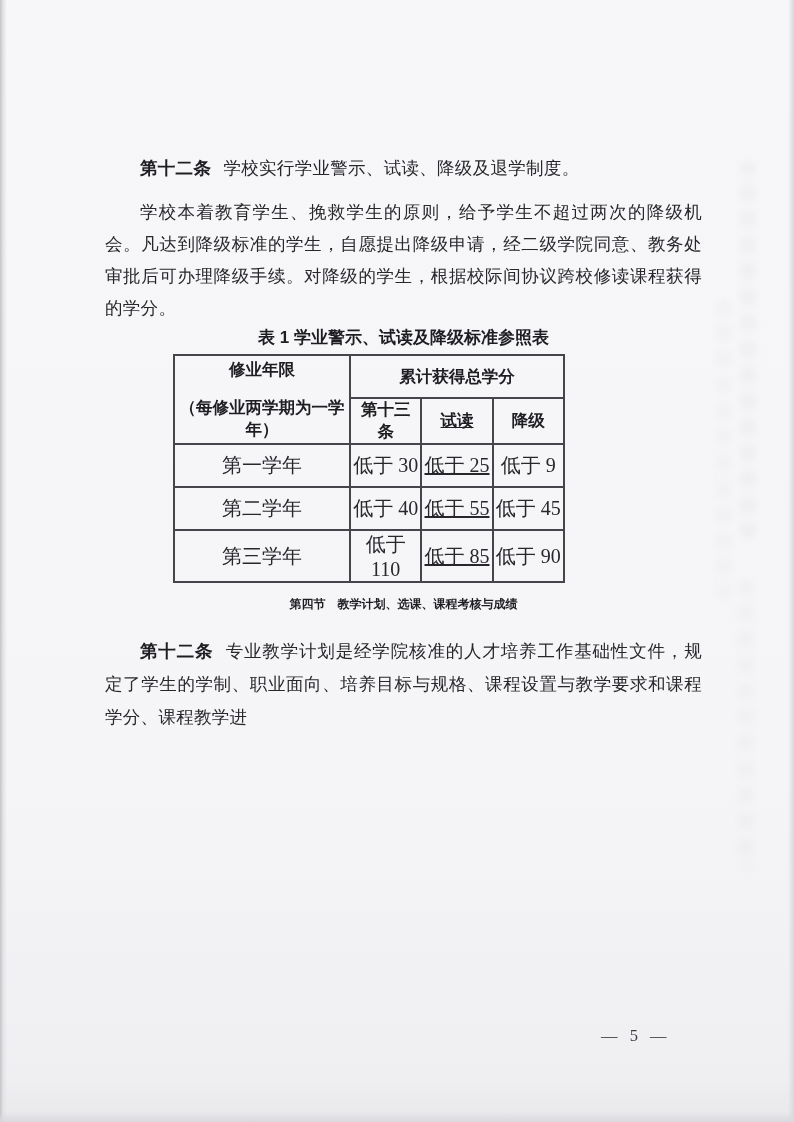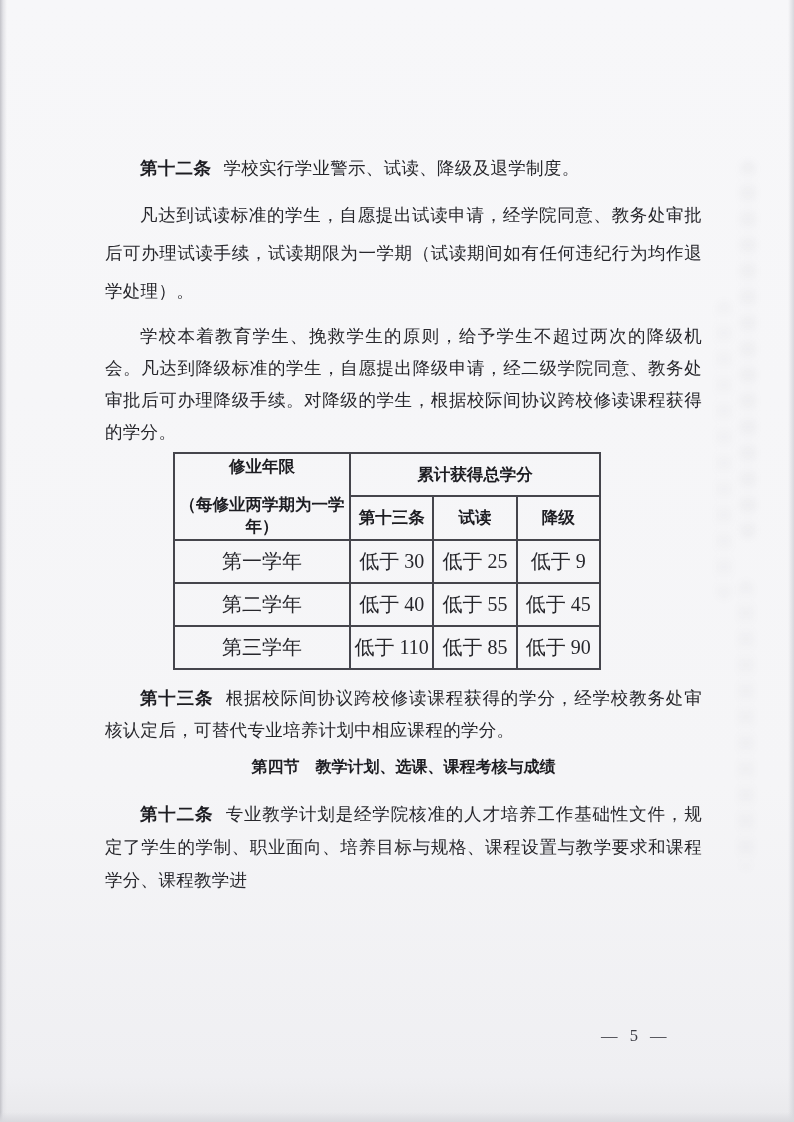--- a/index.html
+++ b/index.html
@@ -75,52 +75,52 @@
     text-align: center;
     font-family: "Liberation Sans", "DejaVu Sans", sans-serif;
     font-weight: 700;
     font-size: 17px;
     line-height: 24px;
     color: #1d1d22;
   }
   table.ref {
     border-collapse: collapse;
     margin: 4px 0 0 68px;
-    width: 428px;
+    width: 392px;
     table-layout: fixed;
   }
   table.ref td {
     border: 2px solid #45454c;
     text-align: center;
     vertical-align: middle;
     font-size: 20px;
     color: #27272c;
     padding: 0 2px;
   }
   table.ref td.hd {
     font-family: "Liberation Sans", "DejaVu Sans", sans-serif;
     font-weight: 700;
     font-size: 16.5px;
     color: #1d1d22;
   }
   td.c1 { width: 170px; }
   td.c2 { width: 98px; }
-  td.c3 { width: 97px; }
+  td.c3 { width: 97px; text-decoration: underline; }
   td.c4 { width: 83px; border-radius: 13px; }
   tr.hrow1 td { height: 41px; }
   tr.hrow2 td { height: 42px; }
   tr.drow  td { height: 41px; }
   .yearcell-line1 { margin-bottom: 16px; }
 
   .sec-heading {
     margin: 8px 0 0 0;
     text-align: center;
     font-family: "Liberation Sans", "DejaVu Sans", sans-serif;
     font-weight: 700;
-    font-size: 16px;
+    font-size: 12px;
     line-height: 26px;
     color: #1d1d22;
     text-indent: 0;
   }
   .page-number {
     position: absolute;
     left: 601px; top: 1026px;
     font-size: 16.5px;
     letter-spacing: 4px;
     color: #3c3c44;
@@ -137,24 +137,24 @@
   <div class="ghost g1"></div>
   <div class="ghost g2"></div>
   <div class="ghost g3"></div>
 
   <div class="content">
 
     <p class="para" id="p1"><span class="term">第十二条</span><span>学校实行学业警示、试读、降级及退学制度。</span></p>
 
 
 
-    <p class="para" id="p4"><span>凡达到试读标准的学生，自愿提出试读申请，经学院同意、教务处审批后可办理试读手续，试读期限为一学期（试读期间如有任何违纪行为均作退学处理）。</span></p>
 
     <p class="para" id="p5"><span>学校本着教育学生、挽救学生的原则，给予学生不超过两次的降级机会。凡达到降级标准的学生，自愿提出降级申请，经二级学院同意、教务处审批后可办理降级手续。对降级的学生，根据校际间协议跨校修读课程获得的学分。</span></p>
 
+    <p class="table-title">表 1  学业警示、试读及降级标准参照表</p>
 
     <table class="ref">
       <tbody>
         <tr class="hrow1">
           <td class="c1 hd" rowspan="2">
             <div class="yearcell-line1">修业年限</div>
             <div>（每修业两学期为一学年）</div>
           </td>
           <td class="hd" colspan="3">累计获得总学分</td>
         </tr>
@@ -177,21 +177,20 @@
         </tr>
         <tr class="drow">
           <td class="c1">第三学年</td>
           <td class="c2">低于 110</td>
           <td class="c3">低于 85</td>
           <td class="c4">低于 90</td>
         </tr>
       </tbody>
     </table>
 
-    <p class="para" id="p6"><span class="term">第十三条</span><span>根据校际间协议跨校修读课程获得的学分，经学校教务处审核认定后，可替代专业培养计划中相应课程的学分。</span></p>
 
     <p class="sec-heading">第四节　教学计划、选课、课程考核与成绩</p>
 
     <p class="para" id="p7"><span class="term">第十二条</span><span>专业教学计划是经学院核准的人才培养工作基础性文件，规定了学生的学制、职业面向、培养目标与规格、课程设置与教学要求和课程学分、课程教学进</span></p>
 
   </div>
 
   <div class="page-number">— 5 —</div>
 </div>
 

